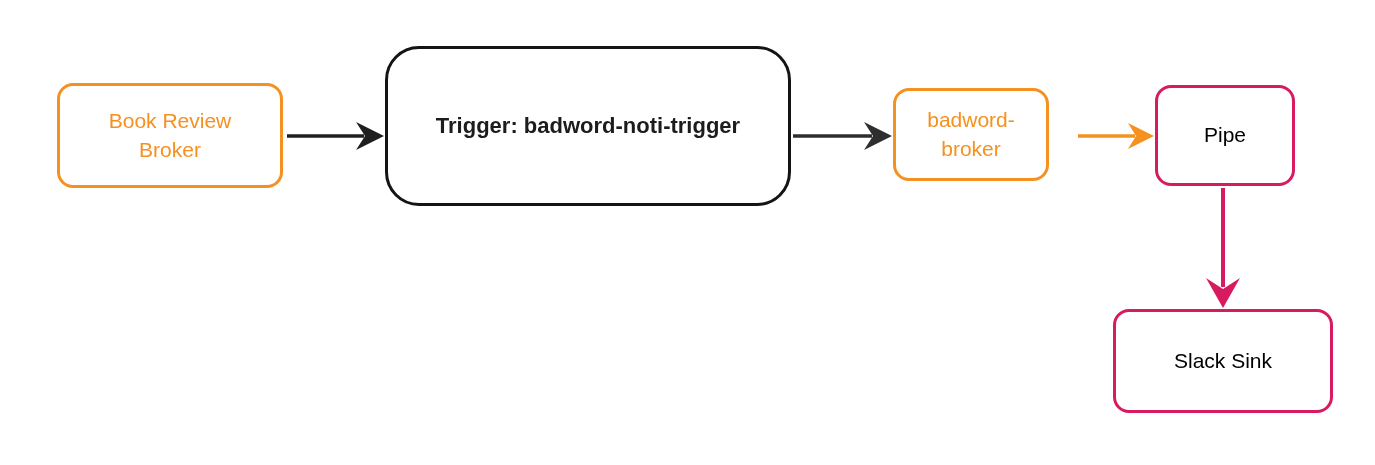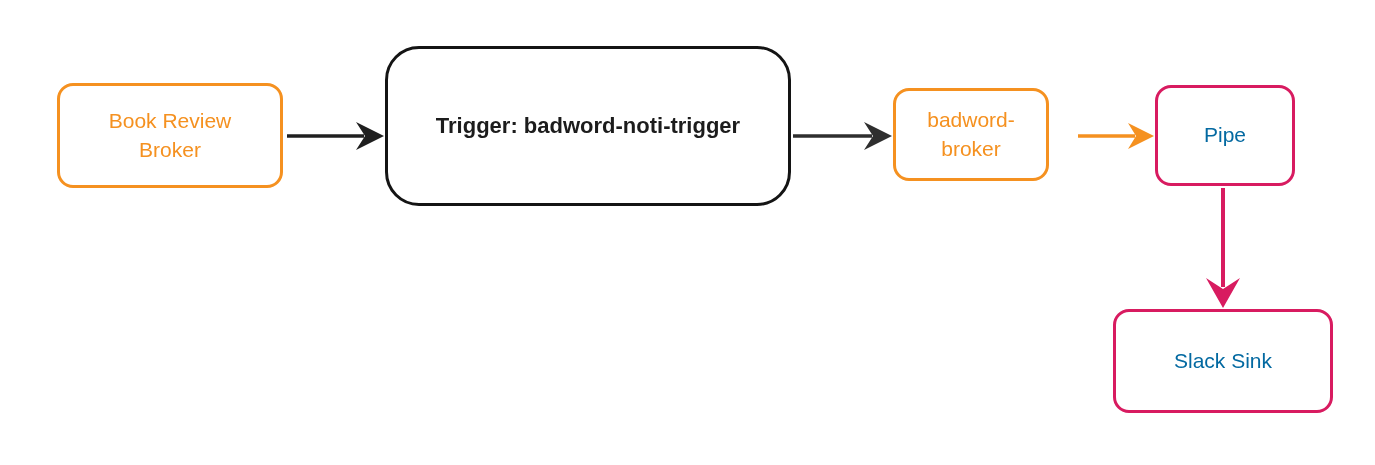--- a/index.html
+++ b/index.html
@@ -27,21 +27,21 @@
     line-height: 1.35;
   }
   .node.orange {
     border: 3px solid #F59120;
     color: #F59120;
     border-radius: 16px;
     font-size: 21px;
   }
   .node.pink {
     border: 3.5px solid #D81B60;
-    color: #0369a1;
+    color: #000000;
     border-radius: 16px;
     font-size: 21px;
   }
   .node.black {
     border: 3.5px solid #141414;
     color: #1c1c1c;
     border-radius: 34px;
     font-size: 22px;
     line-height: 1.6;
   }

